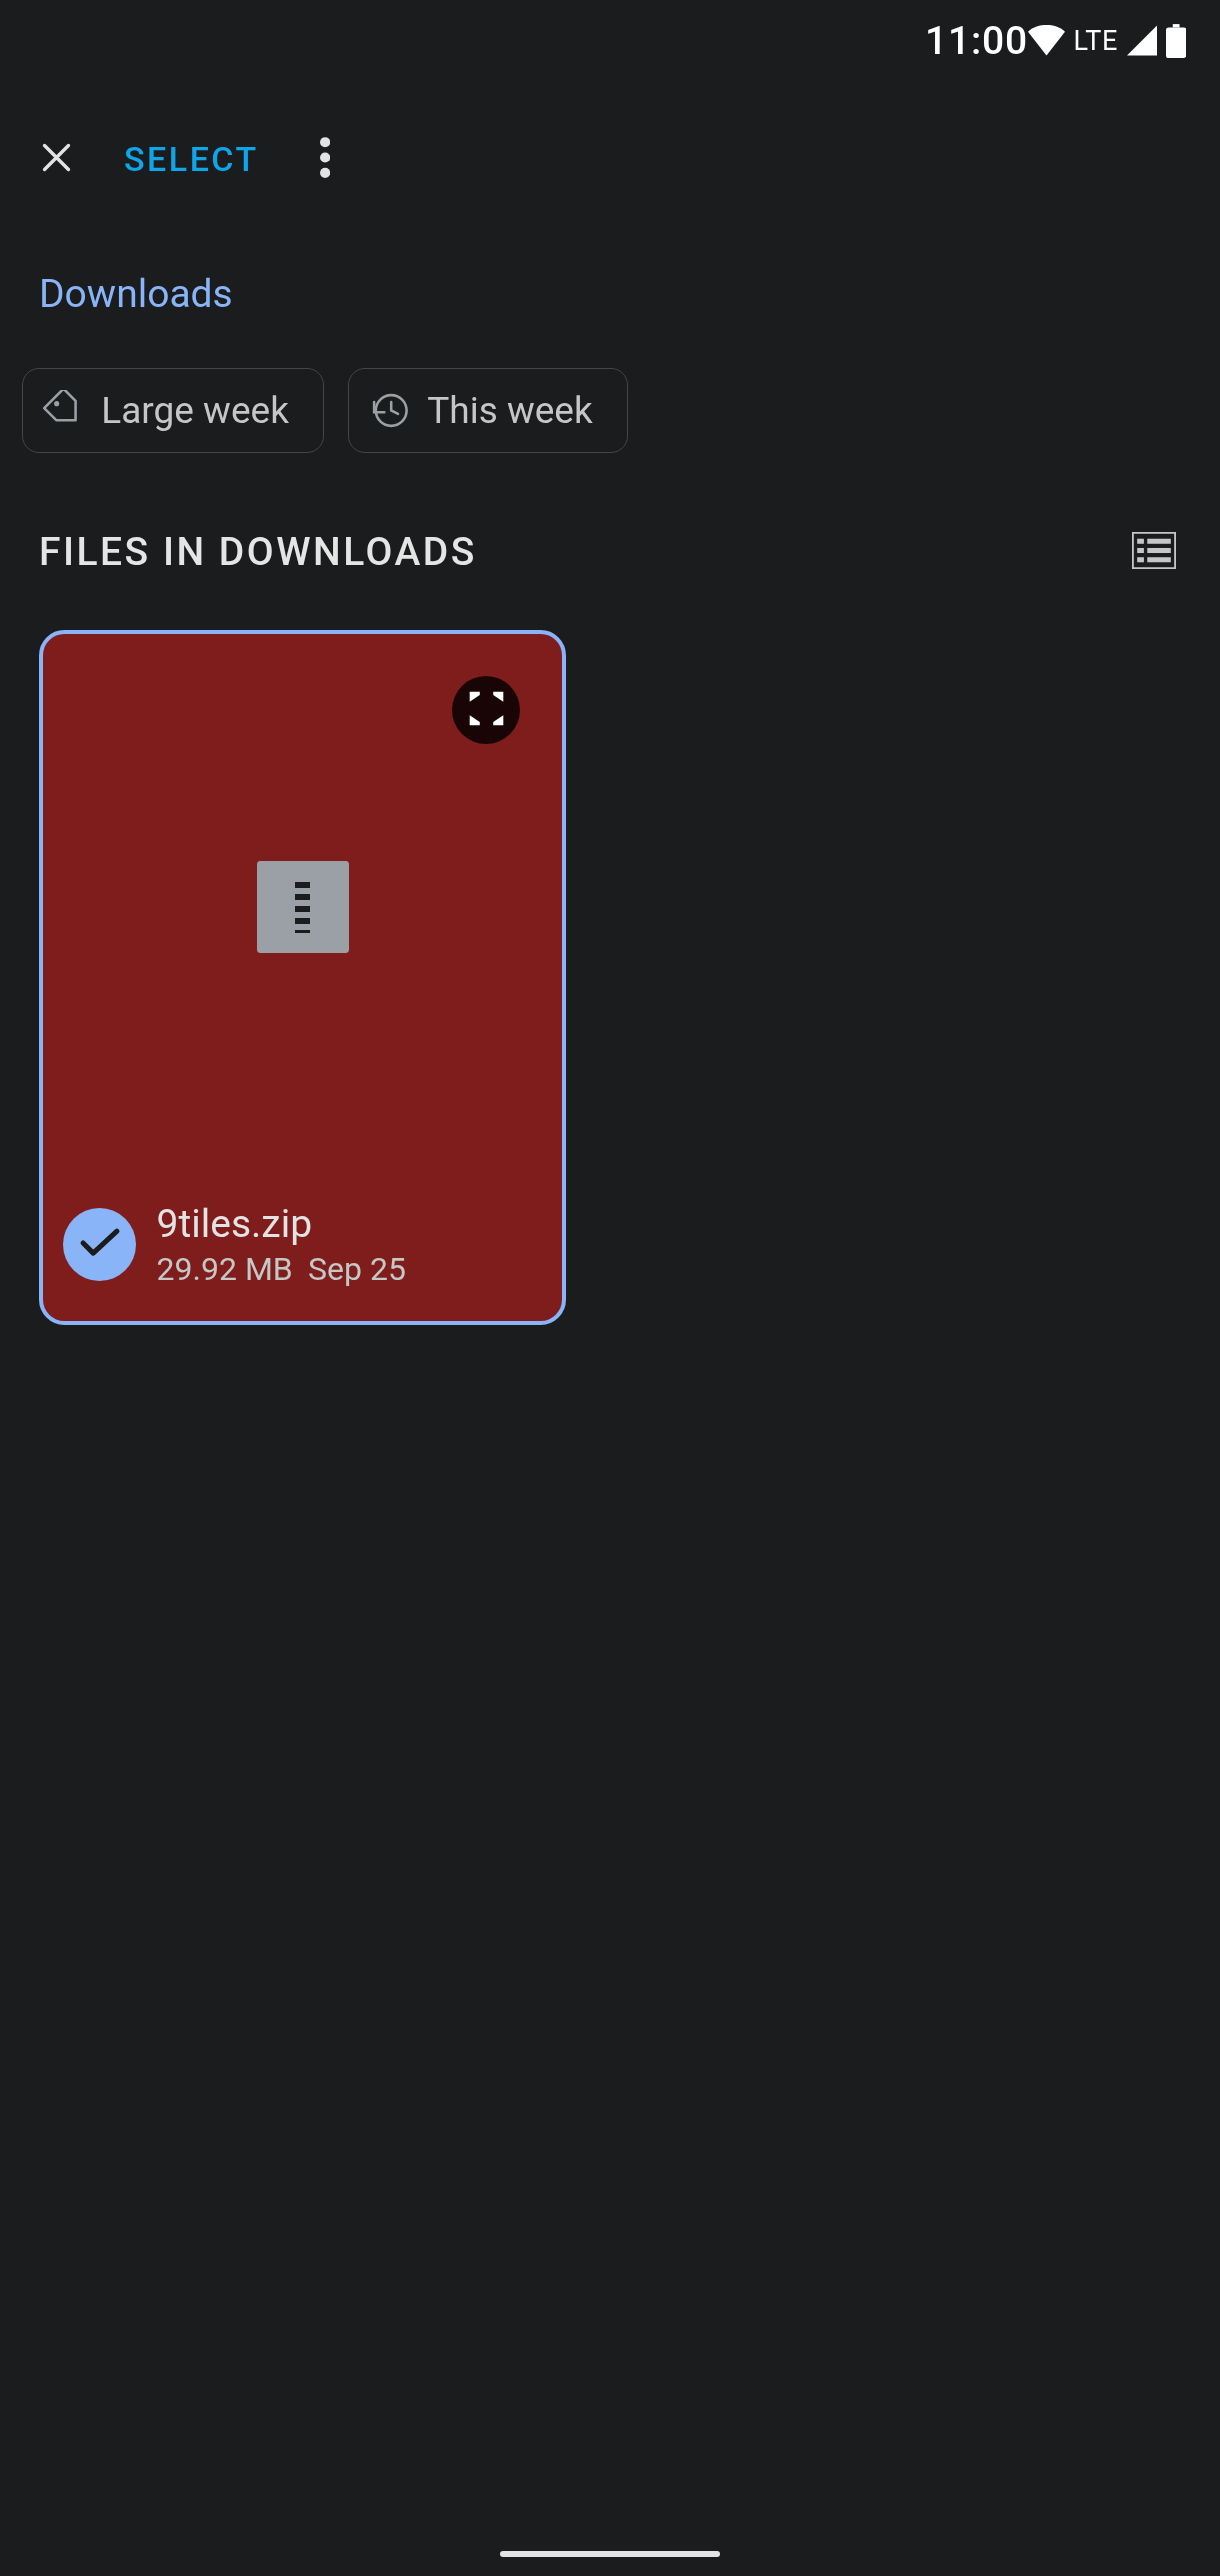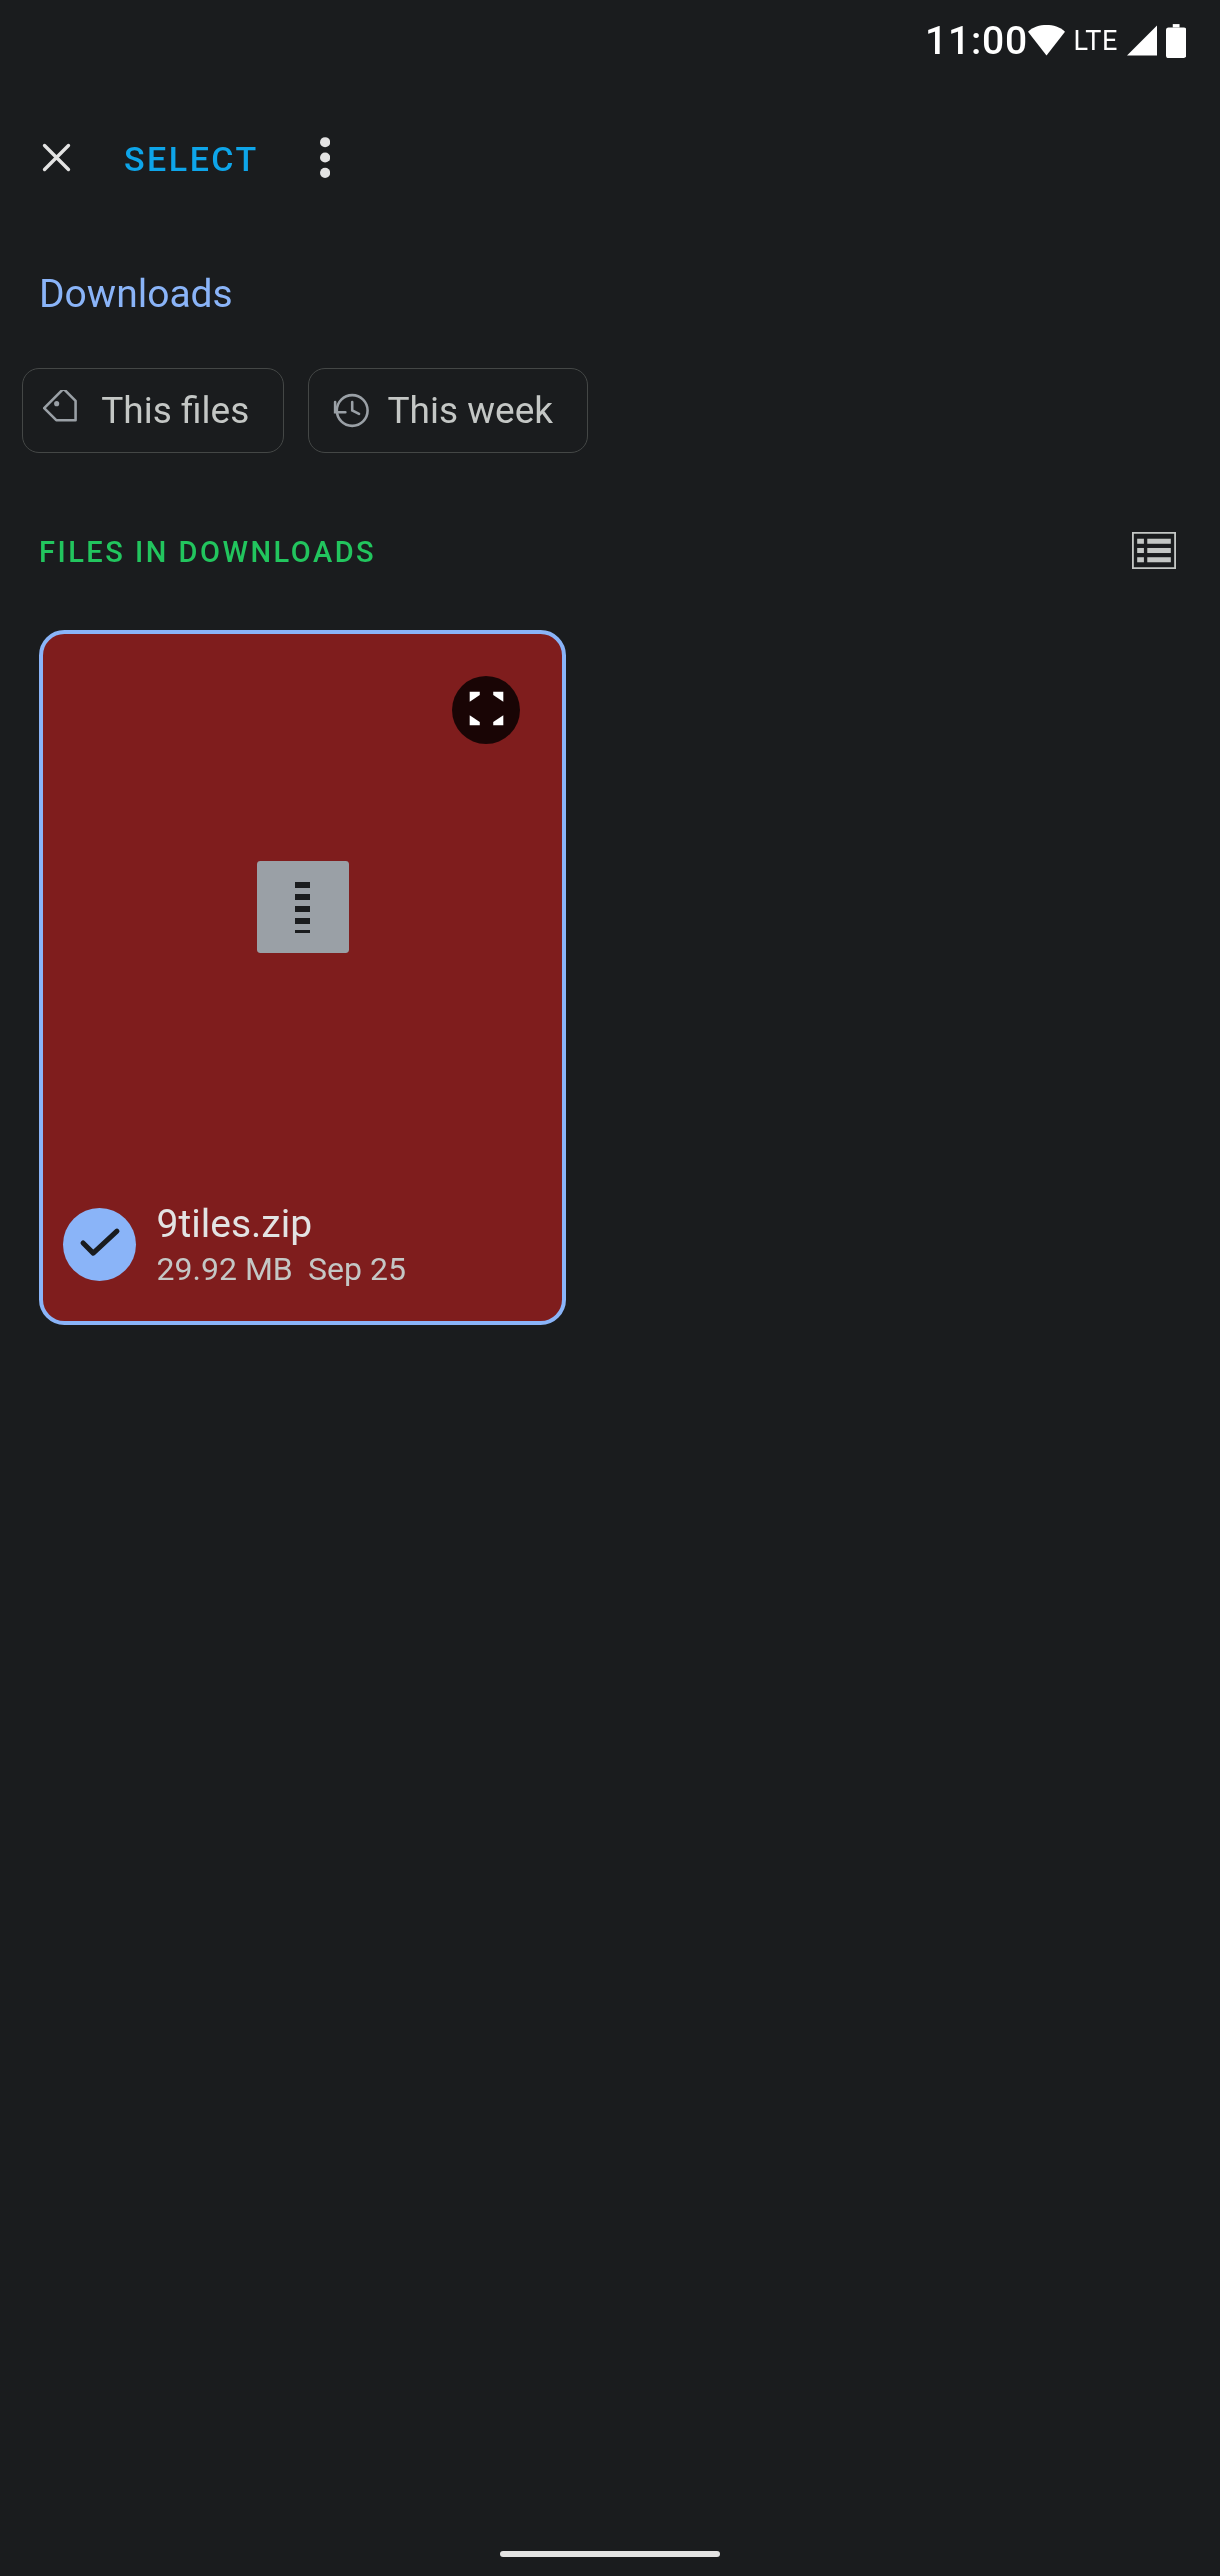--- a/index.html
+++ b/index.html
@@ -114,24 +114,24 @@
     }
     
     
     .section-header {
       display: flex;
       align-items: center;
       justify-content: space-between;
       padding: 47px 39px 17px;
     }
     .section-title {
-      font-size: 29px;
+      font-size: 39px;
       font-weight: 500;
       letter-spacing: 2.5px;
-      color: #22c55e;
+      color: #e5e5e5;
     }
     .view-toggle {
       width: 54px;
       height: 54px;
       display: flex;
       align-items: center;
       justify-content: center;
     }
     
     
@@ -284,21 +284,21 @@
 </div>
 
 <div class="filter-row">
   <div class="filter-chip">
     <span>
       <svg width="41" height="41" viewBox="0 0 48 48" fill="none">
           <path d="M6 6 L26 6 L42 22 L26 38 L6 38 Z" stroke="#9aa0a6" stroke-width="3" stroke-linejoin="round" transform="rotate(45 24 24)"></path>
           <circle cx="16" cy="16" r="3" fill="#9aa0a6"></circle>
         </svg>
     </span>
-    <span>This files</span>
+    <span>Large week</span>
   </div>
   <div class="filter-chip">
     <span>
       <svg width="41" height="41" viewBox="0 0 48 48" fill="none">
           <circle cx="26" cy="24" r="18" stroke="#9aa0a6" stroke-width="3"></circle>
           <path d="M26 14 L26 24 L34 28" stroke="#9aa0a6" stroke-width="3" stroke-linecap="round"></path>
           <path d="M6 14 L6 26 L18 26" stroke="#9aa0a6" stroke-width="3" stroke-linecap="round" fill="none"></path>
         </svg>
     </span>
     <span>This week</span>

